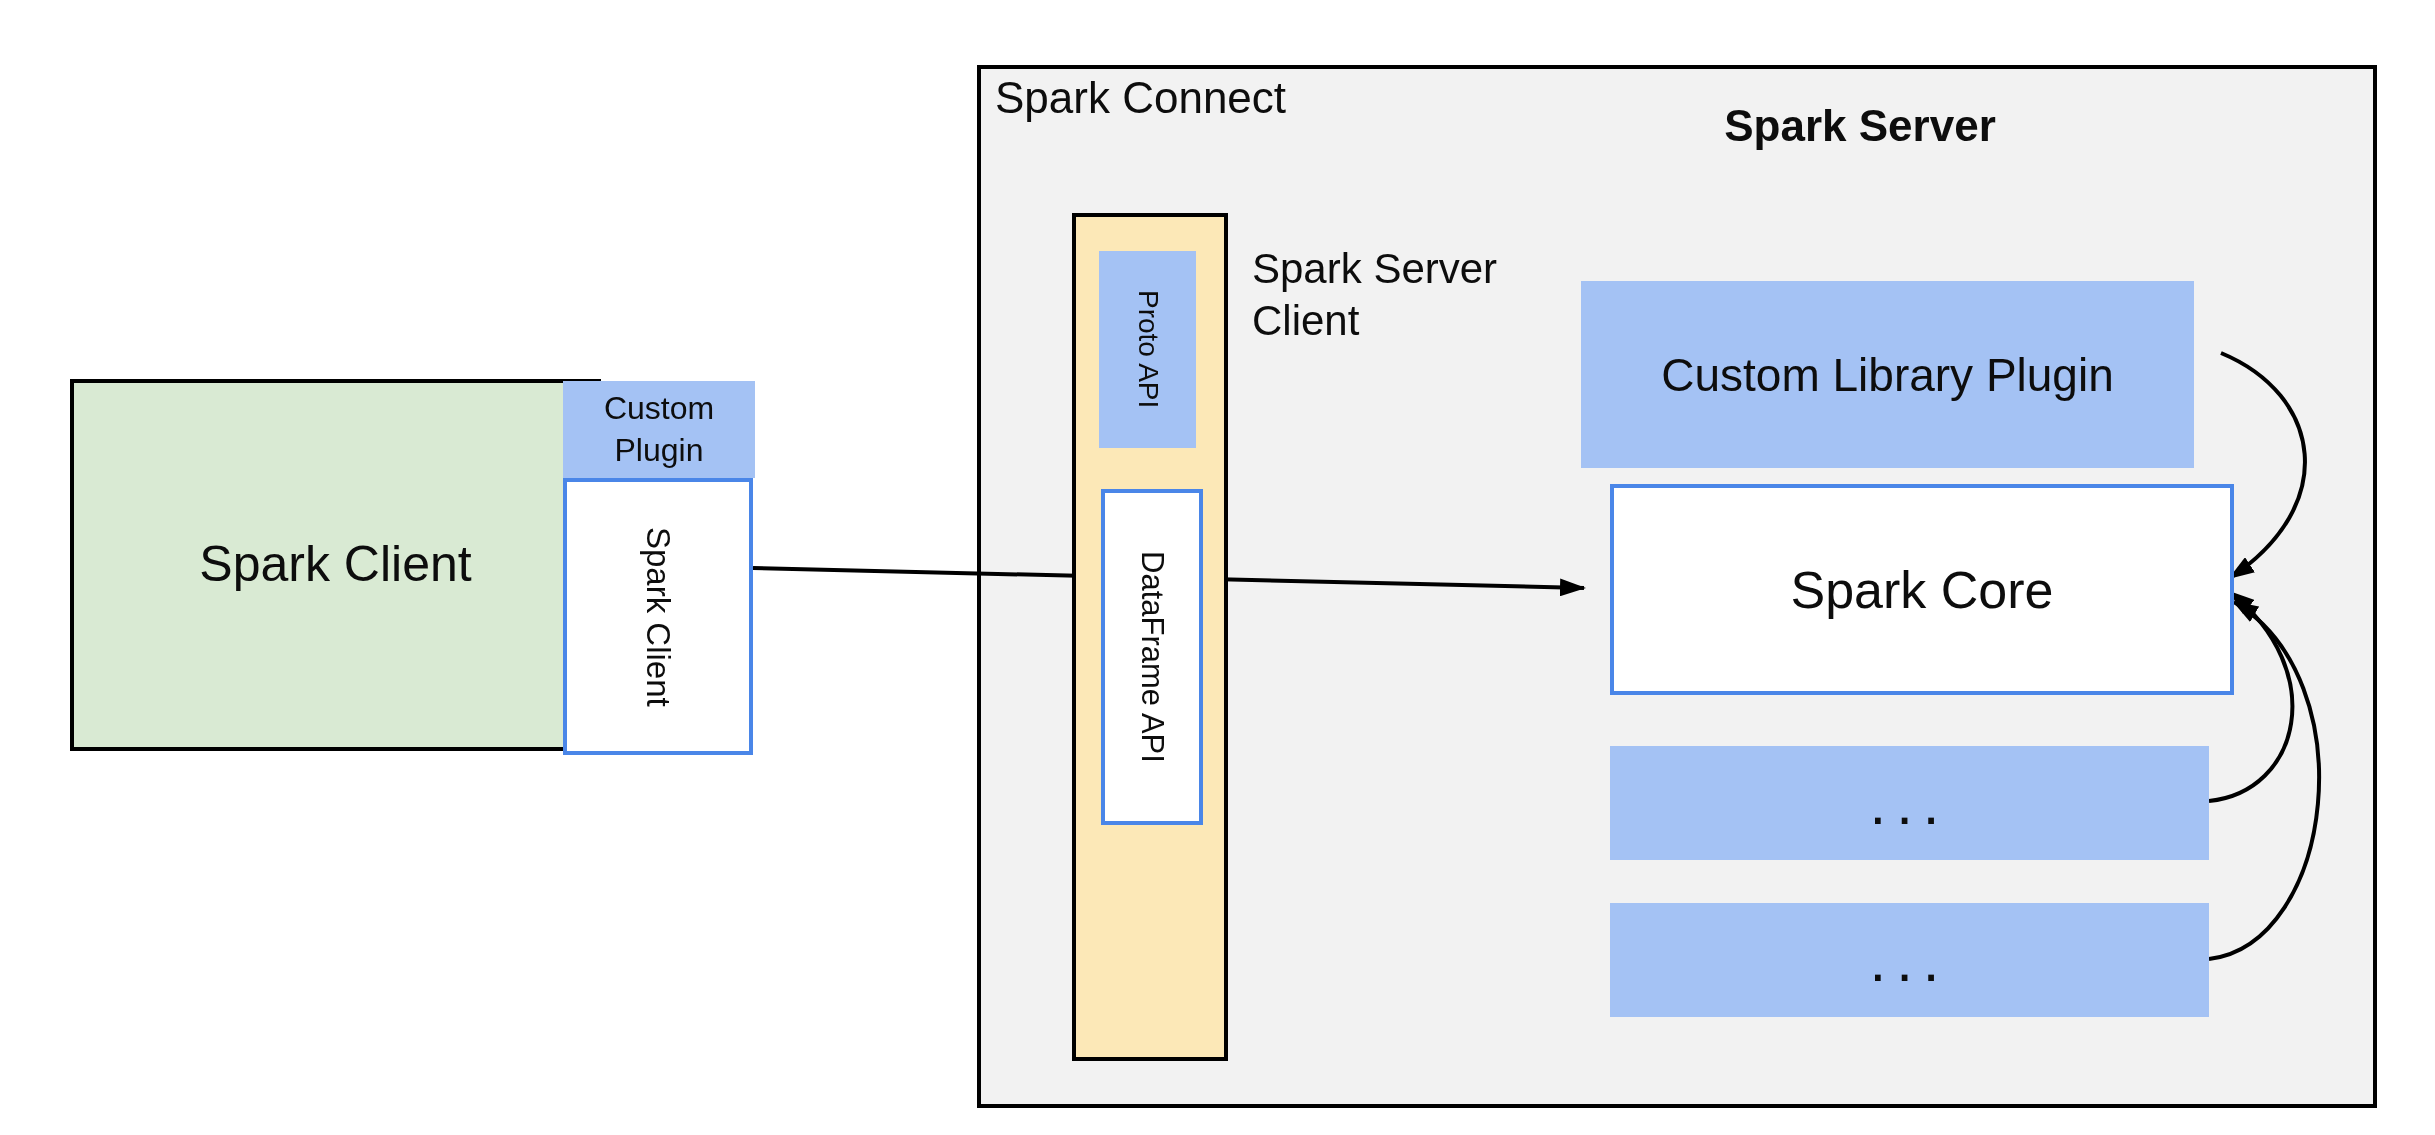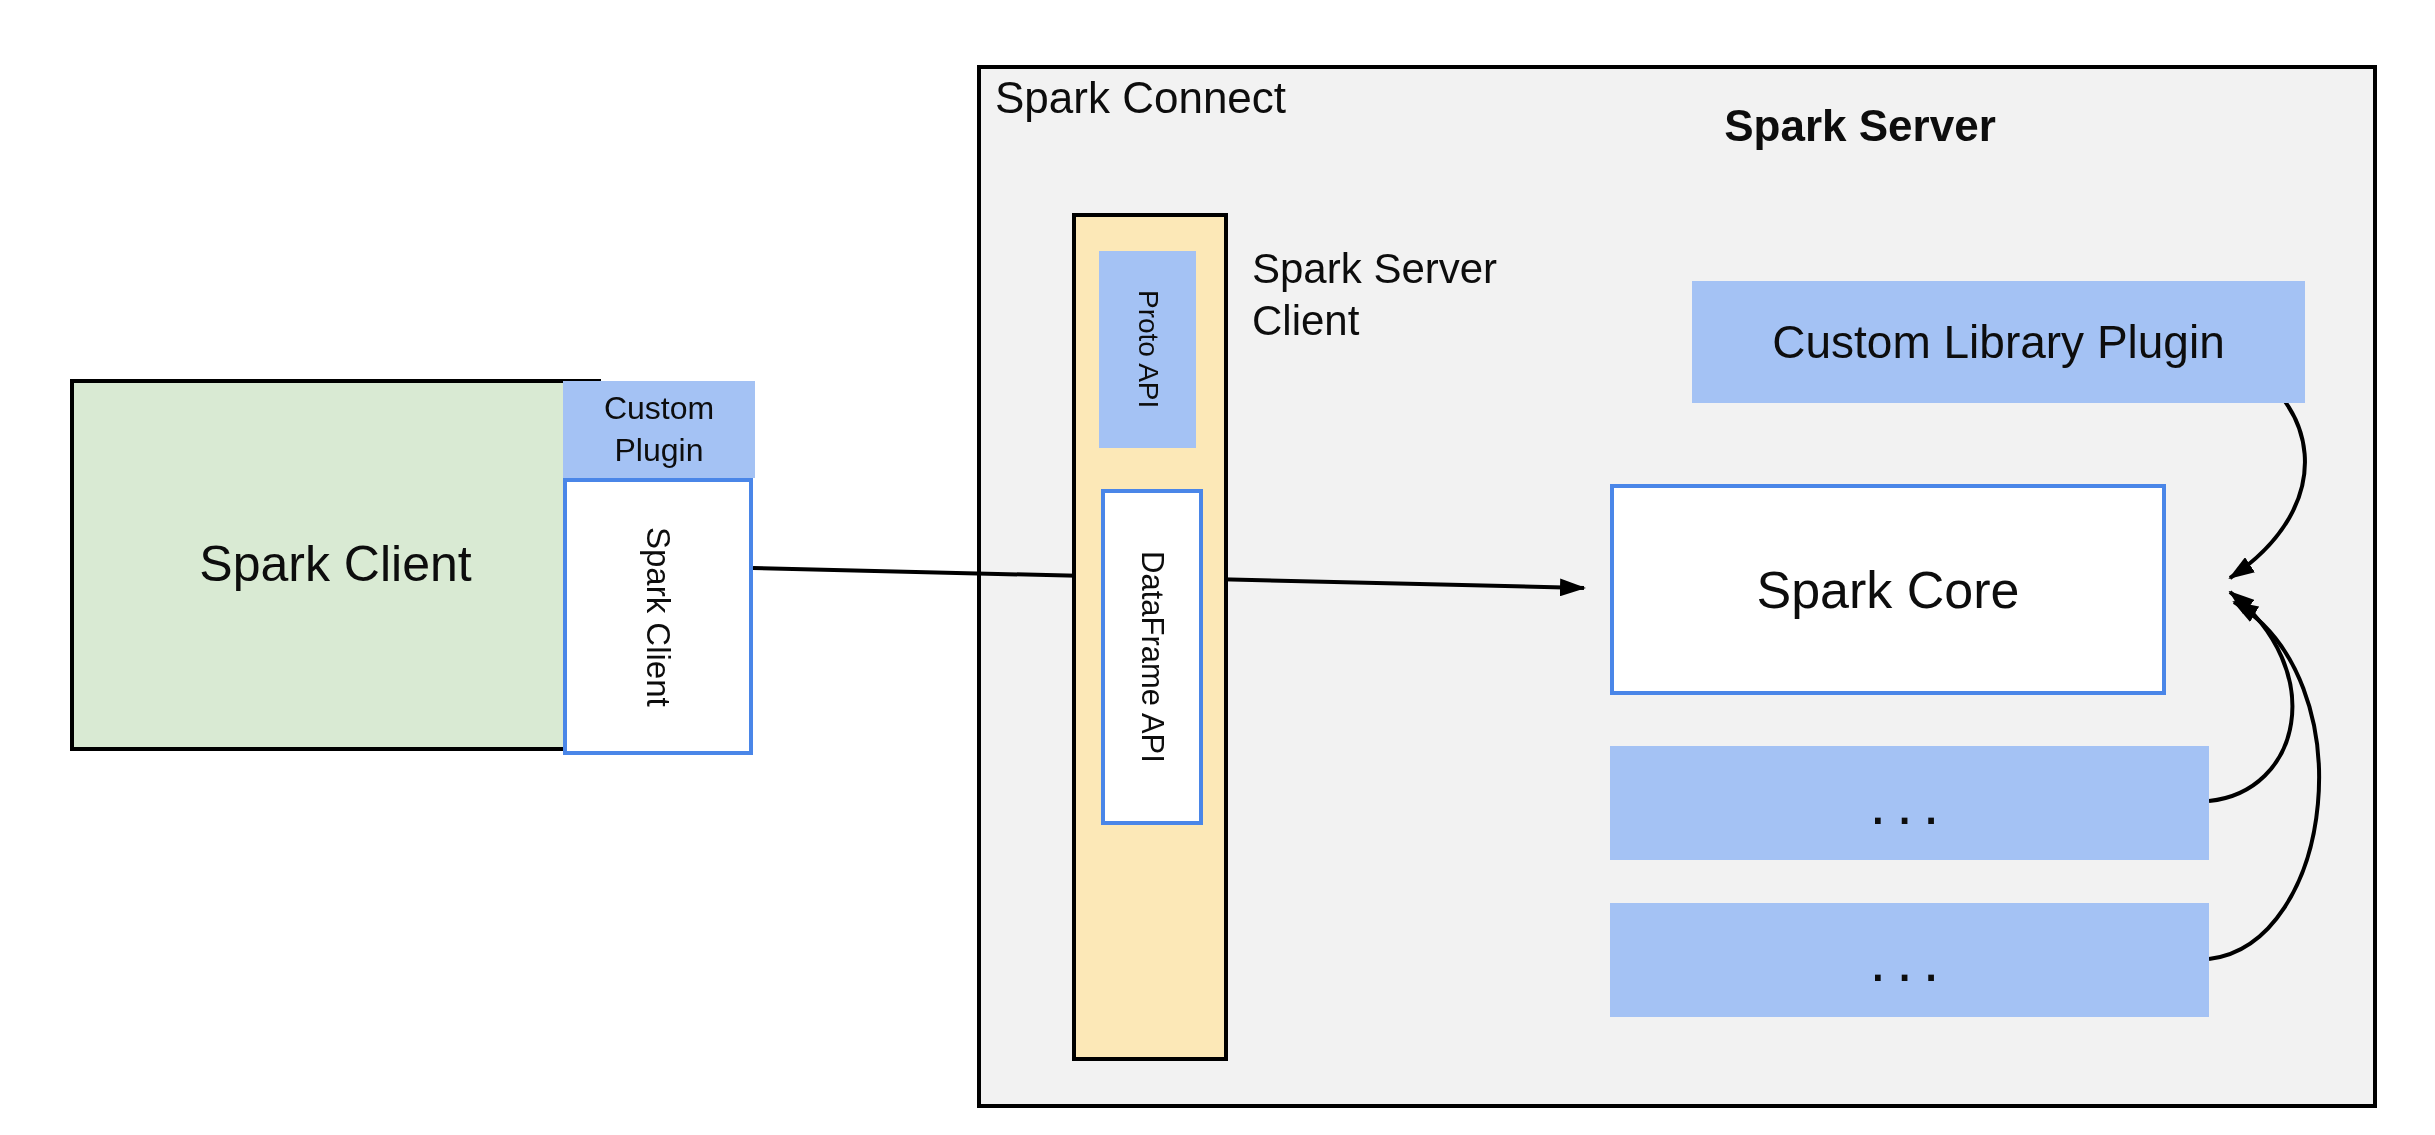--- a/index.html
+++ b/index.html
@@ -38,23 +38,23 @@
   .dataframe-box .vtext{font-size:31px;}
 
   .connect-title{position:absolute;left:995px;top:72px;width:330px;z-index:3;
     font-size:44px;line-height:1.16;text-align:left;}
   .server-lib-label{position:absolute;left:1252px;top:243px;width:330px;z-index:3;
     font-size:42px;line-height:1.24;text-align:left;}
   .server-title{position:absolute;left:1690px;top:101px;width:340px;z-index:3;
     font-size:44px;font-weight:bold;text-align:center;}
 
   
-  .plugin-box{left:1692px;top:281px;width:613px;height:122px;background:var(--blue-fill,#a4c2f4);
+  .plugin-box{left:1581px;top:281px;width:613px;height:187px;background:var(--blue-fill,#a4c2f4);
     font-size:46px;}
-  .core-box{left:1610px;top:484px;width:556px;height:211px;background:#fff;
+  .core-box{left:1610px;top:484px;width:624px;height:211px;background:#fff;
     border:4px solid var(--blue-border,#4a86e8);font-size:52px;}
   .mod-box{left:1610px;width:599px;background:var(--blue-fill,#a4c2f4);
     font-size:60px;letter-spacing:10px;}
   .mod-box.m1{top:746px;height:114px;}
   .mod-box.m2{top:903px;height:114px;}
 
   .txt{display:block;}
 </style>
 </head>
 <body>

